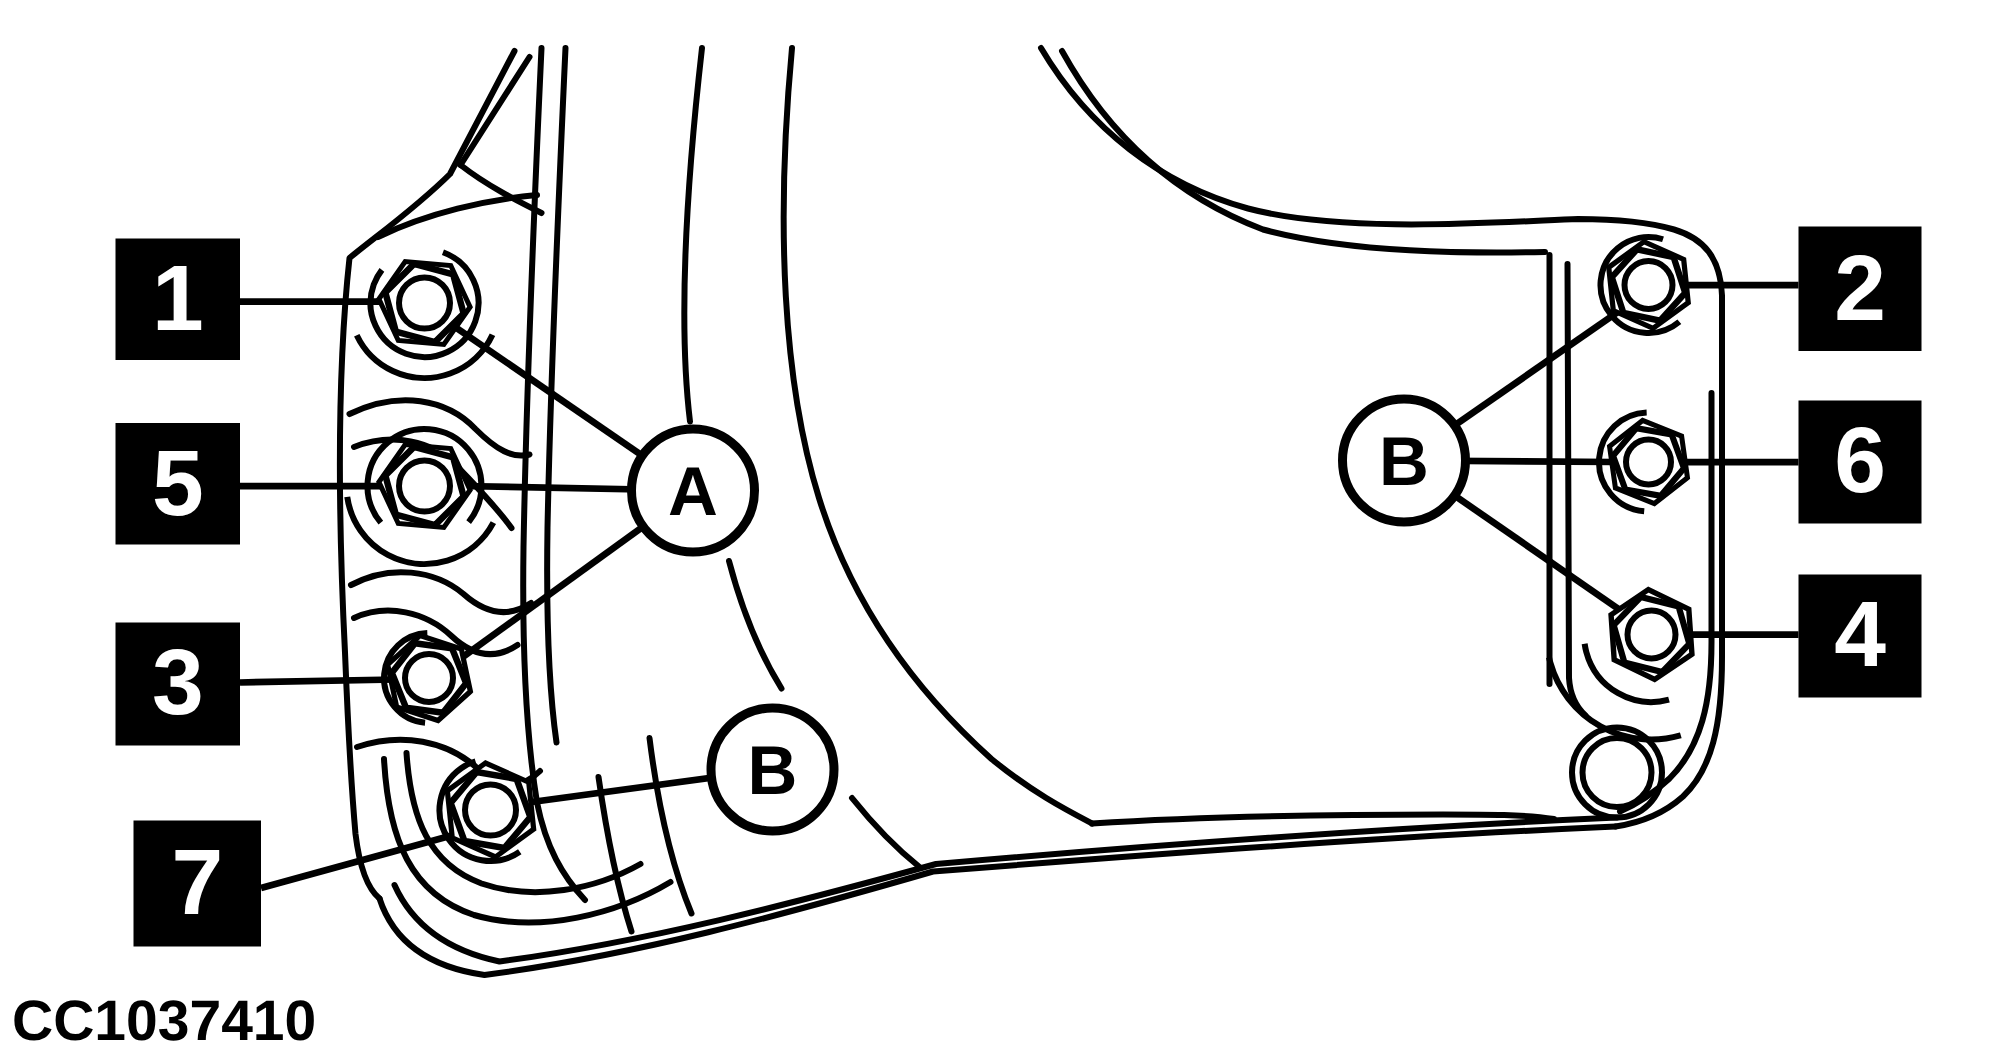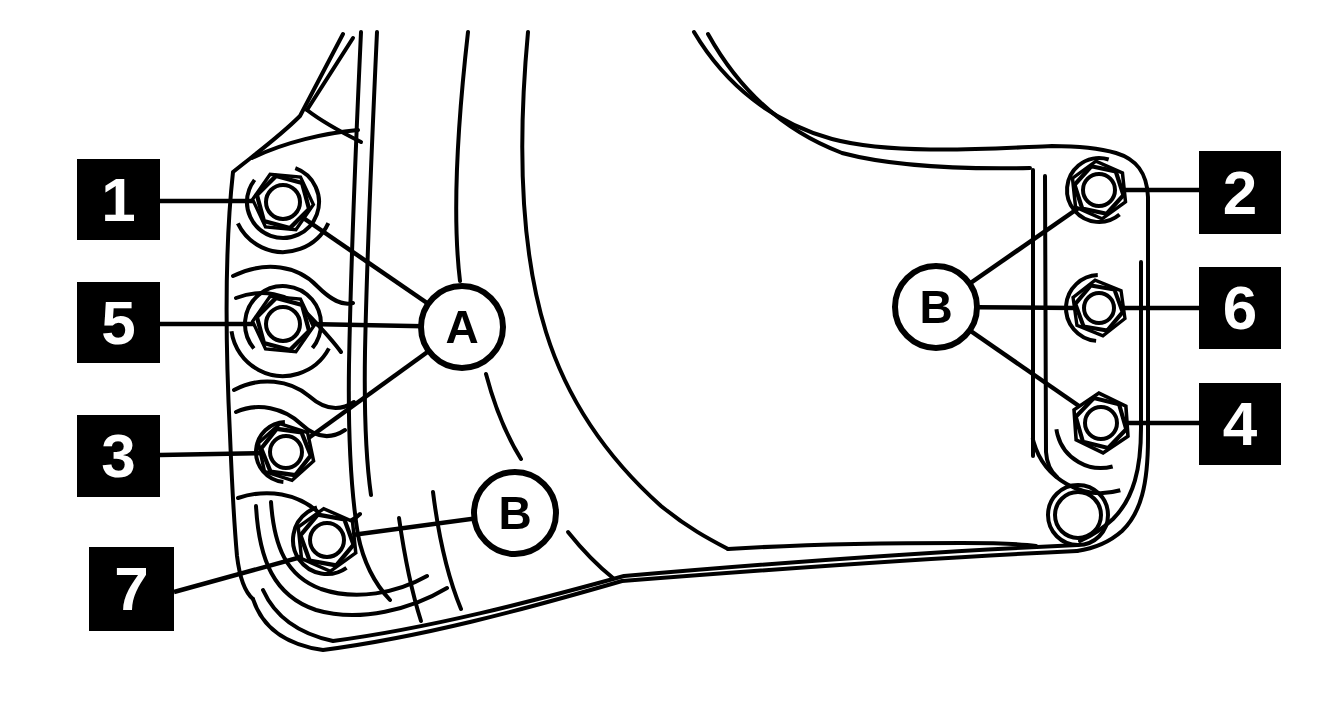--- a/index.html
+++ b/index.html
@@ -201,14 +201,15 @@
   <div class="marker" style="left:418px;top:283px;">
     <span>A</span>
   </div>
   <div class="marker" style="left:471px;top:469px;">
     <span>B</span>
   </div>
   <div class="marker" style="left:892px;top:263px;">
     <span>B</span>
   </div>
 
+  <div class="caption">CC1037410</div>
 
 </div>
 
 </body></html>

